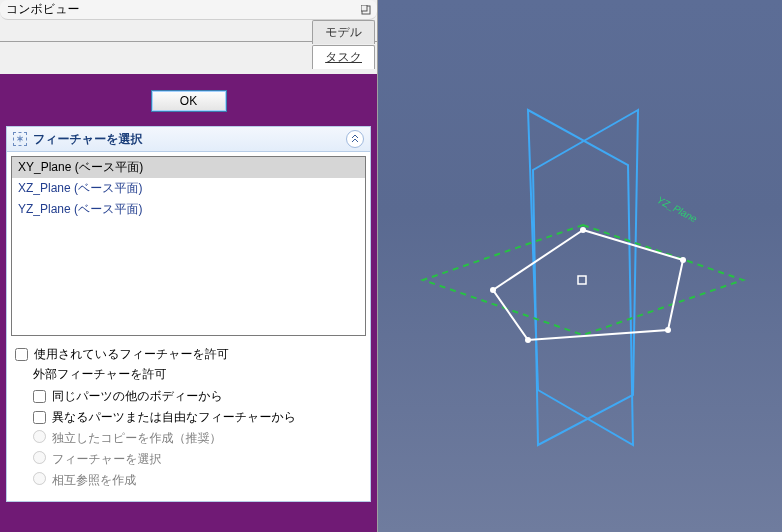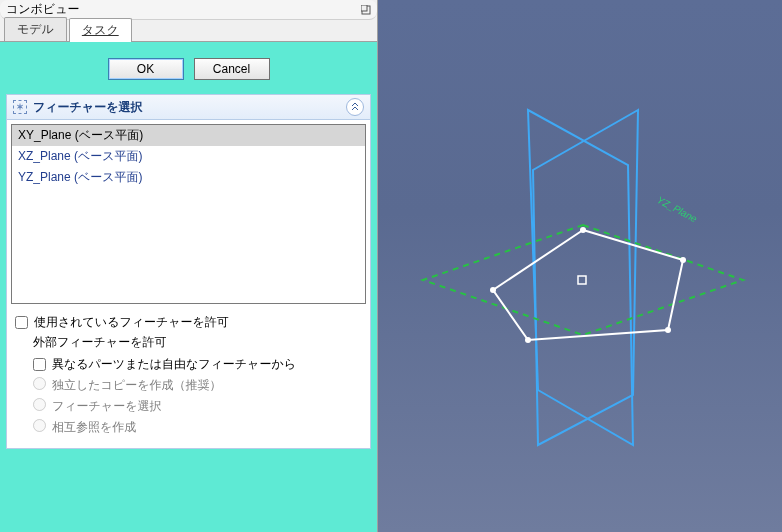--- a/index.html
+++ b/index.html
@@ -2,24 +2,24 @@
 <html><head>
 <meta charset="utf-8">
 <style>
 * { box-sizing: border-box; margin: 0; padding: 0; font-family: "MS UI Gothic", Tahoma, sans-serif; font-size: 12px; }
 html, body { width: 782px; height: 532px; overflow: hidden; }
 .app { display: flex; width: 100%; height: 100%; }
 .panel { width: 378px; height: 100%; background: #f0f0f0; border-right: 1px solid #a0a0a0; display: flex; flex-direction: column; }
 .panel-title-bar { display: flex; align-items: center; justify-content: space-between; background: #f5f5f5; border-bottom: 1px solid #d0d0d0; padding: 2px 4px 2px 6px; height: 20px; border-radius: 8px; }
 .panel-title { color: #000; }
 .panel-dock-icon { width: 14px; height: 14px; display: inline-flex; align-items: center; justify-content: center; color: #555; font-size: 11px; }
-.tabs { display: flex; align-items: flex-end; height: 22px; border-bottom: 1px solid #a0a0a0; background: #f0f0f0; padding-left: 4px; }
+.tabs { display: flex; align-items: flex-end; height: 22px; border-bottom: 1px solid #a0a0a0; background: #f0f0f0; padding-left: 4px; flex-direction: column; }
 .tab { padding: 3px 12px; border: 1px solid #a0a0a0; border-bottom: none; margin-right: 2px; background: #e8e8e8; color: #333; border-top-left-radius: 2px; border-top-right-radius: 2px; cursor: pointer; }
 .tab.active { background: #fff; position: relative; top: 1px; text-decoration: underline; }
-.task-body { flex: 1; background: #5eead4; padding: 6px; overflow: auto; }
+.task-body { flex: 1; background: #701a75; padding: 6px; overflow: auto; margin-top: 32px; }
 .button-row { display: flex; justify-content: center; gap: 10px; padding: 10px 0 14px 0; }
 .btn { min-width: 76px; height: 22px; border: 1px solid #707070; background: linear-gradient(#fdfdfd,#e4e4e4); color: #000; cursor: pointer; }
 .btn.primary { border: 1px solid #3c7fb1; box-shadow: 0 0 0 1px #a3d1ff inset; }
 .task-section { border: 1px solid #b7cde8; background: #fff; margin-bottom: 8px; }
 .task-section-header { display: flex; align-items: center; justify-content: space-between; background: linear-gradient(#f3f7fd,#e3edfa); border-bottom: 1px solid #b7cde8; padding: 3px 6px; color: #1a3e7a; font-weight: bold; }
 .task-section-header .hicon { width: 14px; height: 14px; margin-right: 6px; display: inline-flex; align-items: center; justify-content: center; border: 1px dashed #6b8bbf; font-size: 9px; color:#6b8bbf; }
 .task-section-header .left { display: flex; align-items: center; }
 .collapse-btn { width: 18px; height: 18px; border: 1px solid #9fb9de; border-radius: 9px; background: #fff; display: inline-flex; align-items: center; justify-content: center; font-size: 9px; color: #3a5e99; cursor: pointer; }
 .listbox { width: calc(100% - 8px); margin: 4px; height: 180px; border: 1px solid #7a7a7a; background: #fff; overflow: auto; }
 .list-item { padding: 2px 6px; color: #233f8f; cursor: pointer; }
@@ -48,21 +48,20 @@
           </svg>
       </span>
     </div>
     <div class="tabs">
       <div class="tab"><span>モデル</span></div>
       <div class="tab active"><span>タスク</span></div>
     </div>
     <div class="task-body">
       <div class="button-row">
         <button class="btn primary"><span>OK</span></button>
-        <button class="btn"><span>Cancel</span></button>
       </div>
       <div class="task-section">
         <div class="task-section-header">
           <span class="left">
             <span class="hicon">✶</span>
             <span>フィーチャーを選択</span>
           </span>
           <span class="collapse-btn">
             <svg width="10" height="10" viewBox="0 0 10 10">
                 <polyline points="2,4 5,1 8,4" fill="none" stroke="#3a5e99" stroke-width="1"></polyline>
@@ -74,20 +73,24 @@
           <div class="list-item selected"><span>XY_Plane (ベース平面)</span></div>
           <div class="list-item"><span>XZ_Plane (ベース平面)</span></div>
           <div class="list-item"><span>YZ_Plane (ベース平面)</span></div>
         </div>
         <div class="options">
           <div class="chk-row">
             <input type="checkbox" style="">
             <label>使用されているフィーチャーを許可</label>
           </div>
           <div class="sublabel">外部フィーチャーを許可</div>
+          <div class="chk-row indent">
+            <input type="checkbox" style="">
+            <label>同じパーツの他のボディーから</label>
+          </div>
           <div class="chk-row indent">
             <input type="checkbox" style="">
             <label>異なるパーツまたは自由なフィーチャーから</label>
           </div>
           <div class="radio-row">
             <input type="radio" name="copymode" disabled="" style="">
             <label>独立したコピーを作成（推奨）</label>
           </div>
           <div class="radio-row">
             <input type="radio" name="copymode" disabled="" style="">

